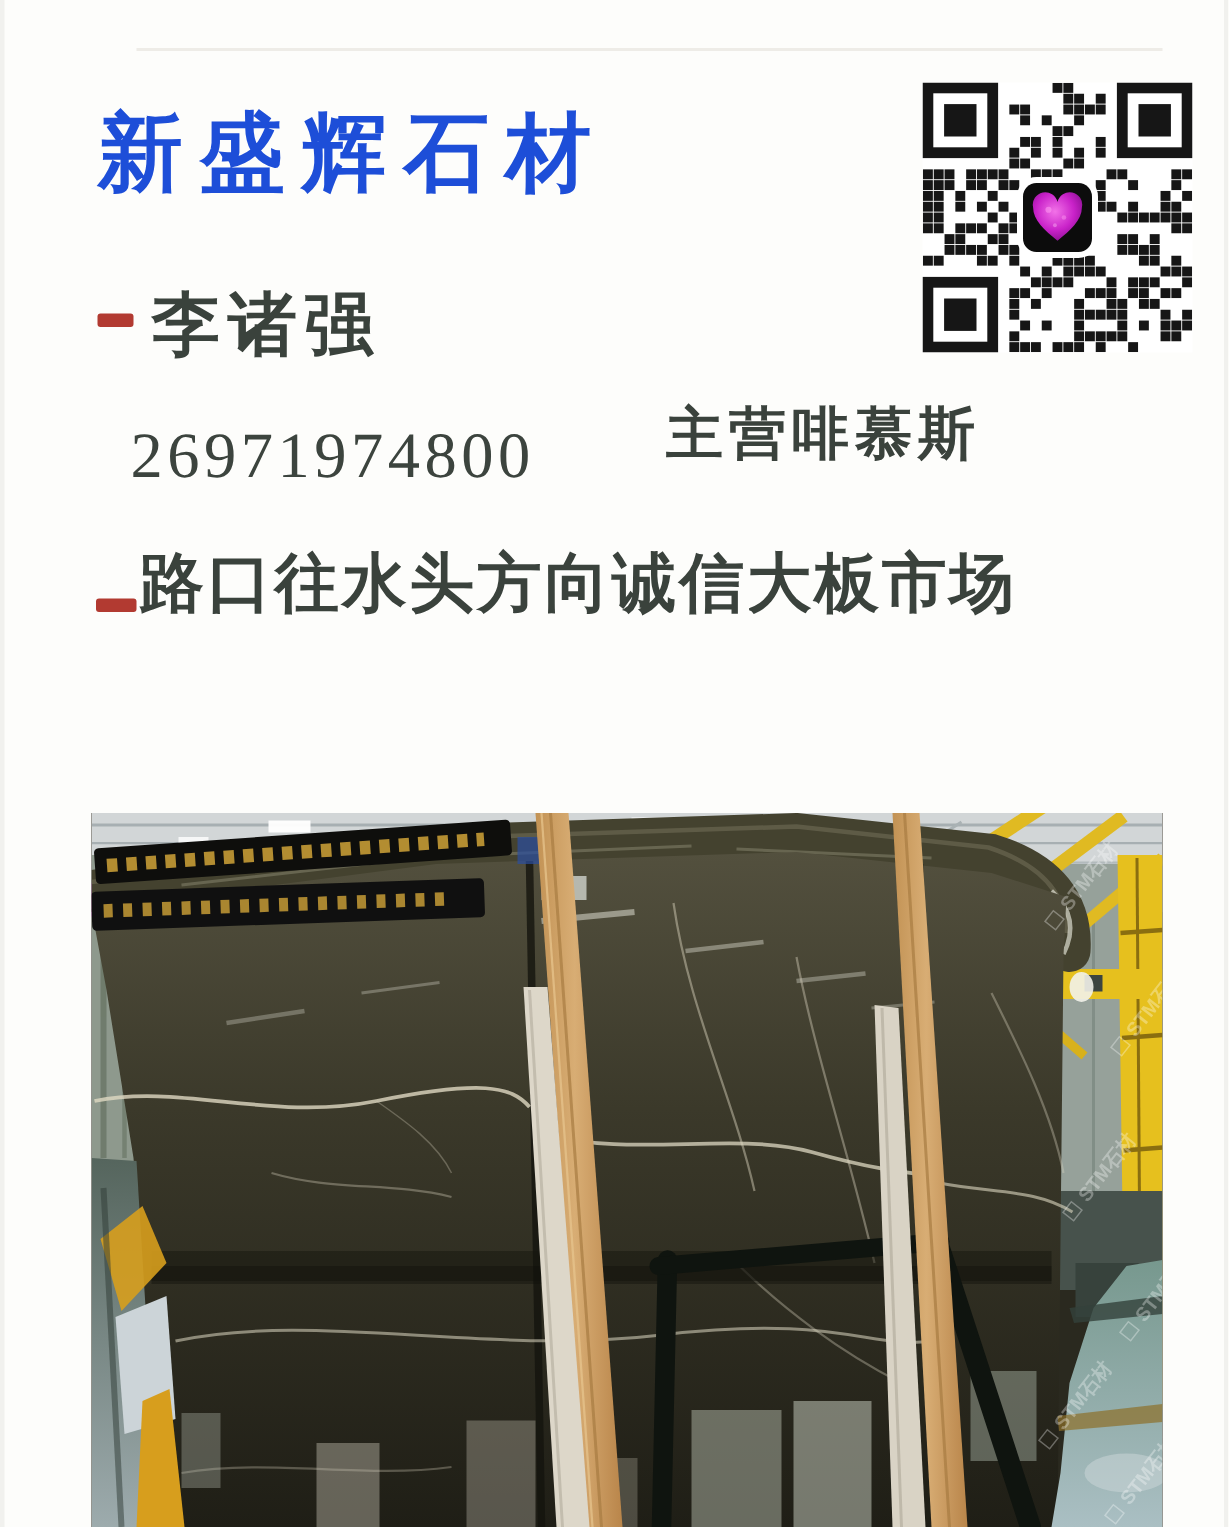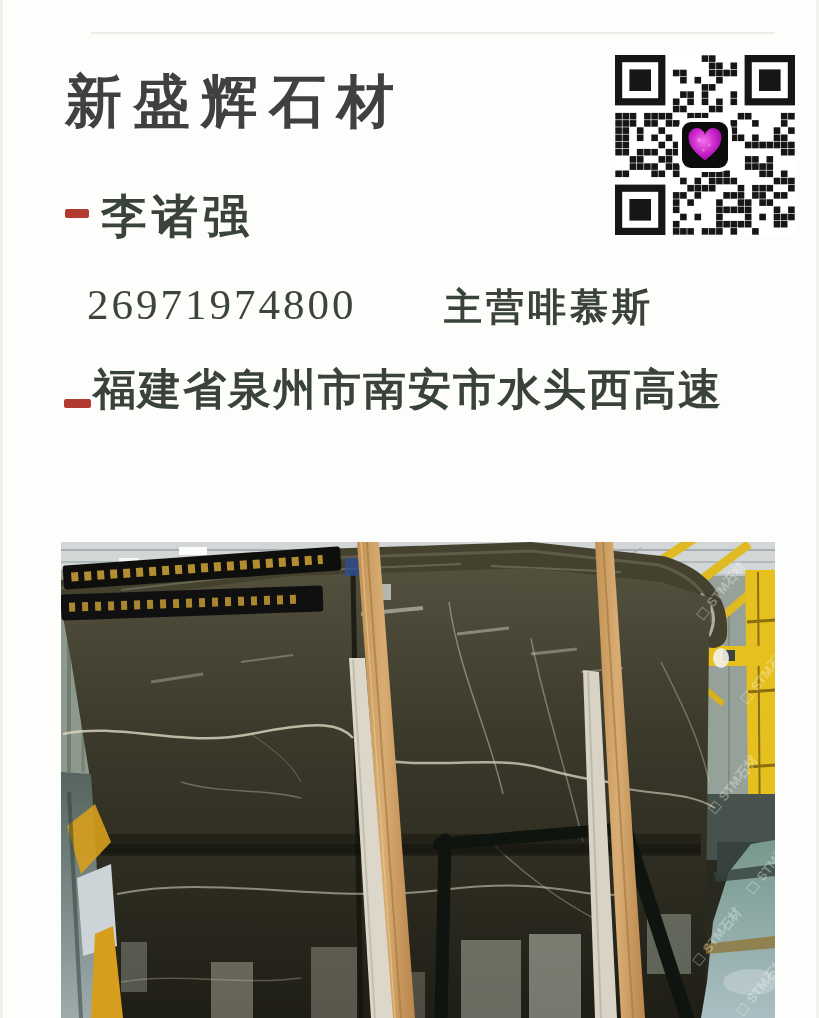--- a/index.html
+++ b/index.html
@@ -7,35 +7,35 @@
     position:relative;width:819px;height:1018px;overflow:hidden;
     background:#fdfdfb;
     border-left:3px solid #f1f1ee;border-right:3px solid #f1f1ee;
     box-sizing:border-box;
     font-family:"Liberation Serif","DejaVu Serif",serif;
     color:#3a423c;
   }
   .faint-line{position:absolute;left:88px;top:32px;width:684px;height:2px;background:#eeece7;}
   .company-title{
     position:absolute;left:62px;top:64px;font-size:57px;font-weight:bold;
-    letter-spacing:11px;white-space:nowrap;color:#404040;
+    letter-spacing:11px;white-space:nowrap;color:#1d4ed8;
   }
   .accent-dash{position:absolute;border-radius:2px;}
   .dash-name{left:62px;top:209px;width:24px;height:9px;}
   .dash-addr{left:61px;top:399px;width:27px;height:9px;}
   .contact-name{
     position:absolute;left:98px;top:186px;font-size:46px;font-weight:bold;
     letter-spacing:5px;white-space:nowrap;
   }
   .phone-number{
     position:absolute;left:84px;top:280px;font-size:43px;letter-spacing:3px;
     white-space:nowrap;color:#3c443e;
   }
   .business-scope{
-    position:absolute;left:441px;top:282px;font-size:38px;font-weight:bold;
+    position:absolute;left:441px;top:264px;font-size:38px;font-weight:bold;
     letter-spacing:4px;white-space:nowrap;text-align:right;
   }
   .address{
     position:absolute;left:90px;top:366px;width:690px;font-size:43px;
     font-weight:bold;letter-spacing:2px;line-height:1.13;
   }
   .qr{
     position:absolute;left:612px;top:55px;width:180px;height:180px;background:#fff;
   }
   .qr svg{display:block;}
@@ -274,21 +274,21 @@
   </div>
 
   <div class="accent-dash dash-name" style="background: rgb(178, 58, 49);"></div>
   <div class="contact-name">李诸强</div>
 
   <div class="phone-number">26971974800</div>
   <div class="business-scope">主营啡慕斯</div>
 
   <div class="accent-dash dash-addr" style="background: rgb(178, 58, 49);"></div>
   <div class="address">
-    <div>福建省泉州市南安市水头西高速</div>
+    <div>路口往水头方向诚信大板市场</div>
   </div>
 
   <div class="photo">
     <svg width="714" height="476" viewBox="0 0 714 476" preserveAspectRatio="none">
       <defs>
         <linearGradient id="slabGrad" x1="0" y1="0" x2="0" y2="1">
           <stop offset="0%" stop-color="#53503e"></stop>
           <stop offset="38%" stop-color="#3b392a"></stop>
           <stop offset="100%" stop-color="#1f1e16"></stop>
         </linearGradient>

